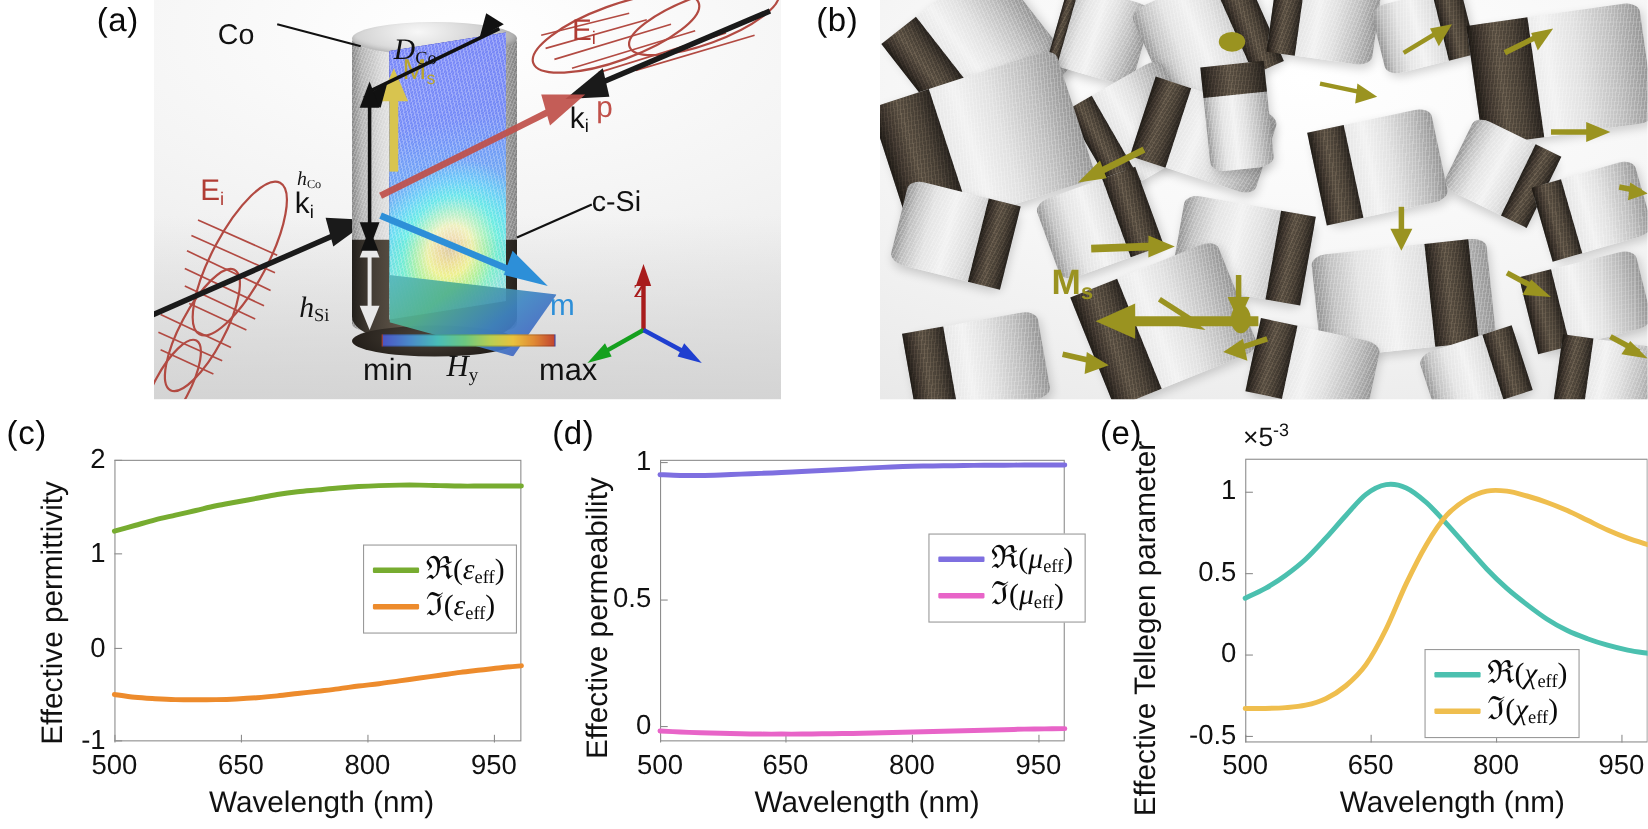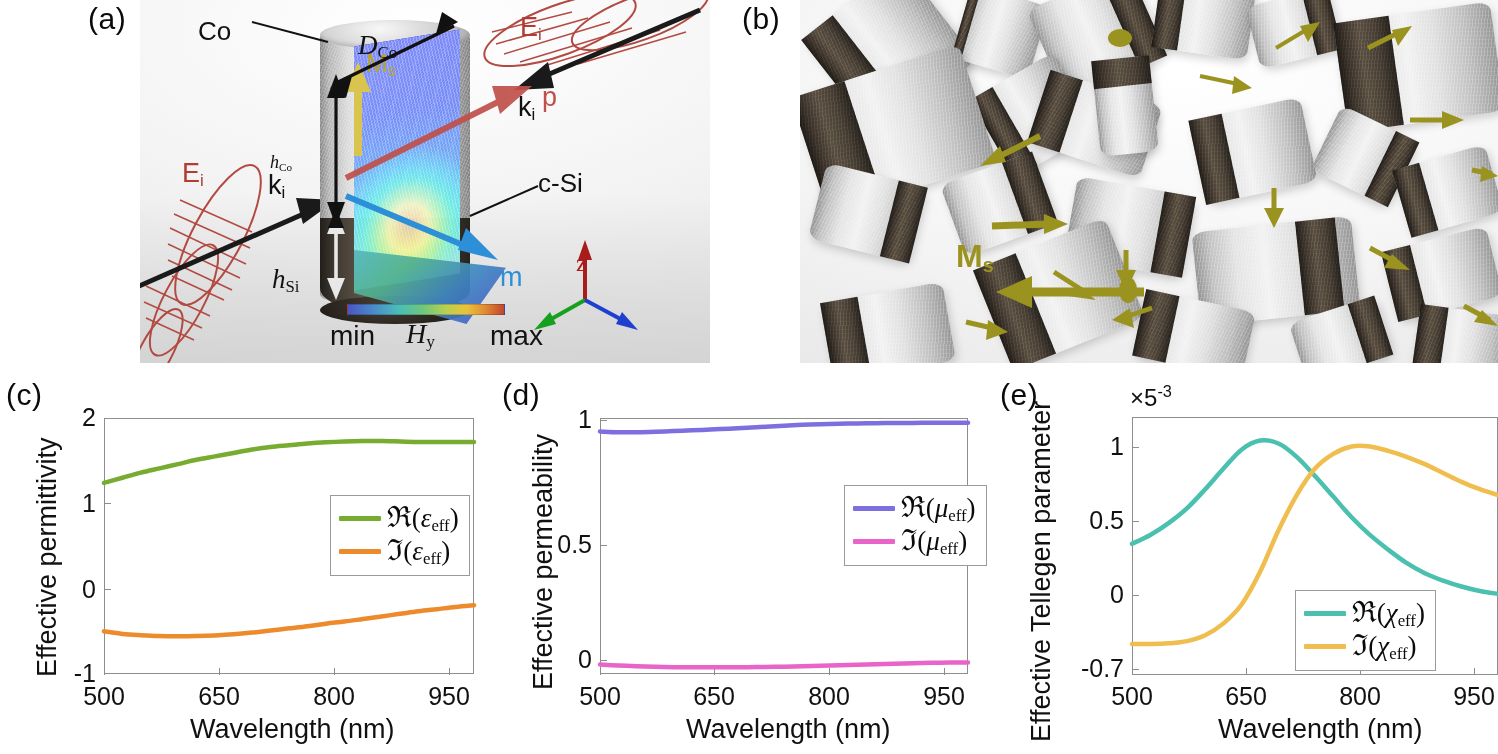--- a/index.html
+++ b/index.html
@@ -631,21 +631,21 @@
     </div>
     <div class="axes-box" style="left:1132px; top:417px; width:366px; height:258px;"></div>
 
     <div class="tick" style="left:1132px; top:447px; width:7px; height:1px;"></div>
     <div class="tick" style="left:1132px; top:521px; width:7px; height:1px;"></div>
     <div class="tick" style="left:1132px; top:595px; width:7px; height:1px;"></div>
     <div class="tick" style="left:1132px; top:669px; width:7px; height:1px;"></div>
     <div class="tick-label y" style="left:1072px; top:432px; width:52px;">1</div>
     <div class="tick-label y" style="left:1050px; top:506px; width:74px;">0.5</div>
     <div class="tick-label y" style="left:1072px; top:580px; width:52px;">0</div>
-    <div class="tick-label y" style="left:1038px; top:654px; width:86px;">-0.7</div>
+    <div class="tick-label y" style="left:1038px; top:654px; width:86px;">-0.5</div>
 
     <div class="tick" style="left:1132px; top:668px; width:1px; height:7px;"></div>
     <div class="tick" style="left:1246px; top:668px; width:1px; height:7px;"></div>
     <div class="tick" style="left:1360px; top:668px; width:1px; height:7px;"></div>
     <div class="tick" style="left:1474px; top:668px; width:1px; height:7px;"></div>
     <div class="tick-label" style="left:1090px; top:682px; width:84px;">500</div>
     <div class="tick-label" style="left:1204px; top:682px; width:84px;">650</div>
     <div class="tick-label" style="left:1318px; top:682px; width:84px;">800</div>
     <div class="tick-label" style="left:1432px; top:682px; width:84px;">950</div>
 

